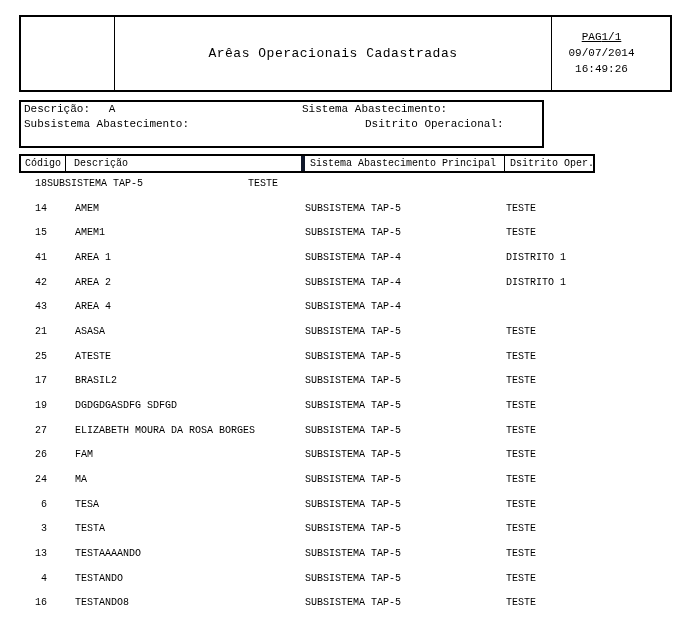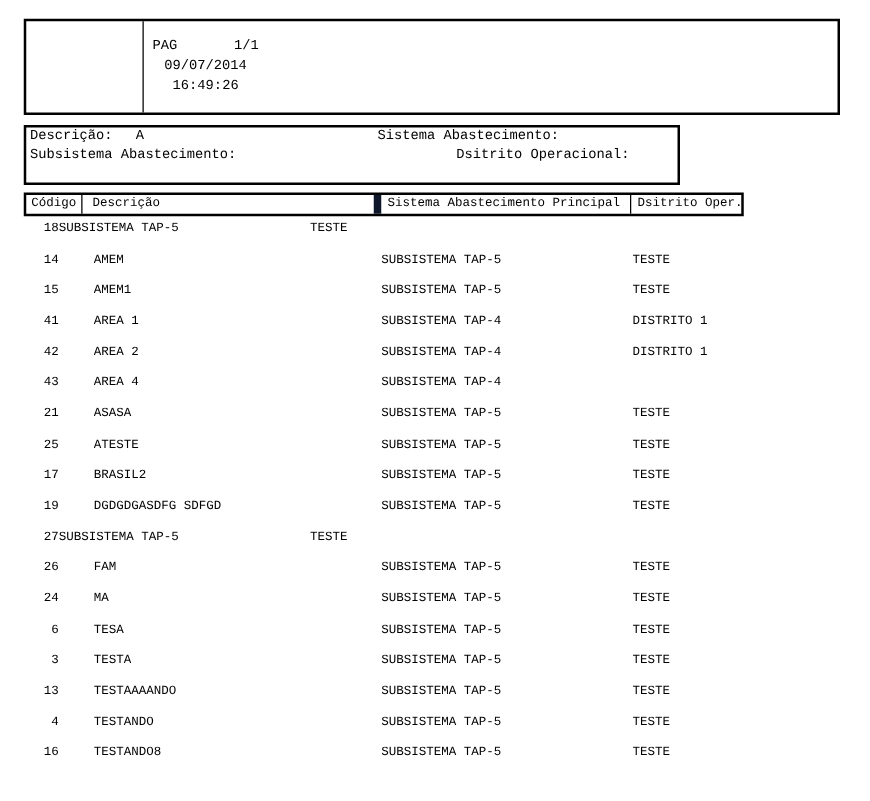--- a/index.html
+++ b/index.html
@@ -14,56 +14,59 @@
   .box{position:absolute;border:2px solid #000;box-sizing:border-box;background:#fff;}
 
   
   .header-box{left:19px;top:15px;width:653px;height:77px;display:flex;}
   .logo-cell{width:94px;border-right:1px solid #000;box-sizing:border-box;}
   .title-cell{flex:1;border-right:1px solid #000;box-sizing:border-box;
     display:flex;align-items:center;justify-content:center;}
   .title-cell span{font-size:13px;letter-spacing:0.5px;white-space:nowrap;}
   .pag-cell{width:118px;box-sizing:border-box;font-size:11px;line-height:16px;
     padding:12px 26px 0 7px;}
-  .pag-line1{display:flex;justify-content:space-between;}
+  .pag-line1{display:flex;justify-content:center;text-decoration:underline;}
   .pag-date,.pag-time{text-align:center;}
 
   
   .filter-box{left:19px;top:100px;width:525px;height:48px;font-size:11px;}
   .filter-line{position:relative;height:14.6px;line-height:14.6px;white-space:nowrap;}
   .filter-line .lbl{margin-left:3px;}
   .filter-line .val{margin-left:12px;}
   .abs-lbl{position:absolute;top:0;}
   .abs-sistema{left:281px;}
   .abs-distrito{left:344px;}
 
   
   .thead-box{left:19px;top:154px;width:576px;height:19px;display:flex;font-size:10px;}
   .th{box-sizing:border-box;display:flex;align-items:center;white-space:nowrap;overflow:hidden;}
   .th-codigo{width:45px;justify-content:center;border-right:1px solid #000;}
-  .th-desc{width:239px;padding-left:8px;border-right:6px solid #0f172a;}
+  .th-desc{width:239px;padding-left:8px;border-right:4px solid #0f172a;}
   .th-sistema{width:200px;padding-left:5px;border-right:1px solid #000;}
   .th-distrito{flex:1;padding-left:5px;}
 
   
   .tbody{position:absolute;left:0;top:171px;width:696px;font-size:10px;}
   .trow{display:flex;height:24.68px;align-items:center;white-space:nowrap;}
   .td{overflow:hidden;}
   .td-code{width:47px;text-align:right;}
   .td-desc{width:230px;margin-left:28px;}
   .td-sistema{width:201px;}
   .td-distrito{flex:1;}
 </style>
 </head>
 <body>
 
 <div class="report">
 
   <div class="box header-box">
     <div class="logo-cell"></div>
+    <div class="title-cell">
+      <span>Arêas Operacionais Cadastradas</span>
+    </div>
     <div class="pag-cell">
       <div class="pag-line1">
         <span>PAG</span>
         <span>1/1</span>
       </div>
       <div class="pag-date">09/07/2014</div>
       <div class="pag-time">16:49:26</div>
     </div>
   </div>
 
@@ -140,20 +143,21 @@
         <span class="td td-distrito">TESTE</span>
       </div>
       <div class="trow">
         <span class="td td-code">19</span>
         <span class="td td-desc">DGDGDGASDFG SDFGD</span>
         <span class="td td-sistema">SUBSISTEMA TAP-5</span>
         <span class="td td-distrito">TESTE</span>
       </div>
       <div class="trow">
         <span class="td td-code">27</span>
+        <span class="td td-desc">ELIZABETH MOURA DA ROSA BORGES</span>
         <span class="td td-sistema">SUBSISTEMA TAP-5</span>
         <span class="td td-distrito">TESTE</span>
       </div>
       <div class="trow">
         <span class="td td-code">26</span>
         <span class="td td-desc">FAM</span>
         <span class="td td-sistema">SUBSISTEMA TAP-5</span>
         <span class="td td-distrito">TESTE</span>
       </div>
       <div class="trow">

